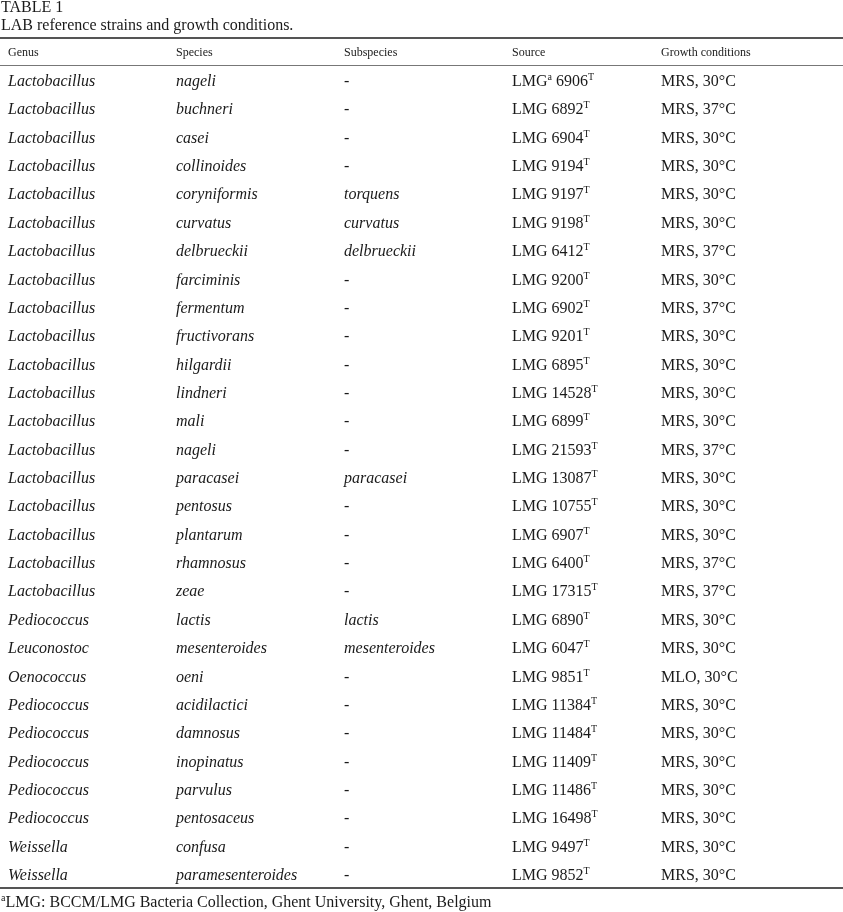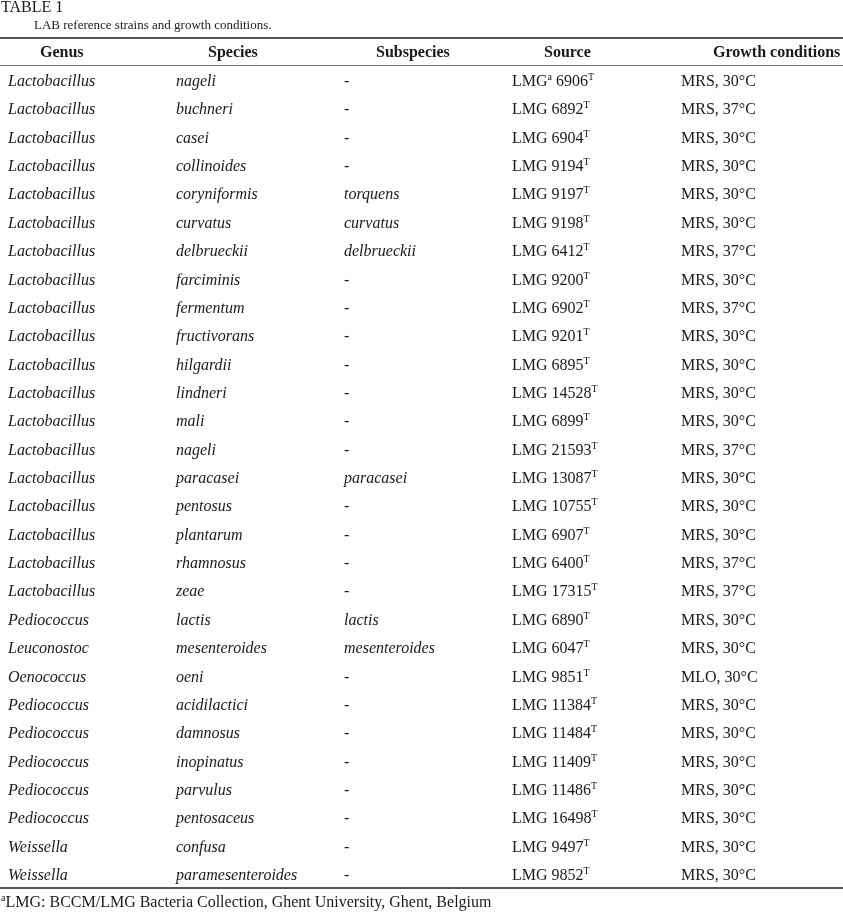--- a/index.html
+++ b/index.html
@@ -17,25 +17,24 @@
     }
     .table-label {
       position: absolute;
       left: 1px;
       top: -2px;
       font-size: 16px;
       line-height: 18px;
     }
     .table-caption {
       position: absolute;
-      left: 18px;
+      left: 1px;
       top: 16px;
-      font-size: 13px;
+      font-size: 16px;
       line-height: 18px;
-      padding-left: 16px;
     }
     .rule-top {
       position: absolute;
       left: 0;
       top: 37px;
       width: 843px;
       height: 2px;
       background: #555;
     }
     .rule-head {
@@ -57,24 +56,23 @@
     .thead {
       position: absolute;
       left: 0;
       top: 40px;
       width: 843px;
       height: 24px;
     }
     .th {
       position: absolute;
       top: 2px;
-      font-weight: bold;
-      font-size: 16px;
+      font-weight: normal;
+      font-size: 12px;
       line-height: 20px;
-      margin-left: 32px;
     }
     .tbody {
       position: absolute;
       left: 0;
       top: 66px;
       width: 756px;
     }
     .row {
       position: relative;
       height: 28.37px;
@@ -83,21 +81,21 @@
       position: absolute;
       top: 5px;
       font-size: 16px;
       line-height: 20px;
       white-space: nowrap;
     }
     .c0 { left: 8px; }
     .c1 { left: 176px; }
     .c2 { left: 344px; }
     .c3 { left: 512px; }
-    .c4 { left: 681px; }
+    .c4 { left: 661px; }
     .italic { font-style: italic; }
     sup.mark {
       font-size: 10px;
       line-height: 0;
       vertical-align: 6px;
     }
     .footnote {
       position: absolute;
       left: 1px;
       top: 893px;

